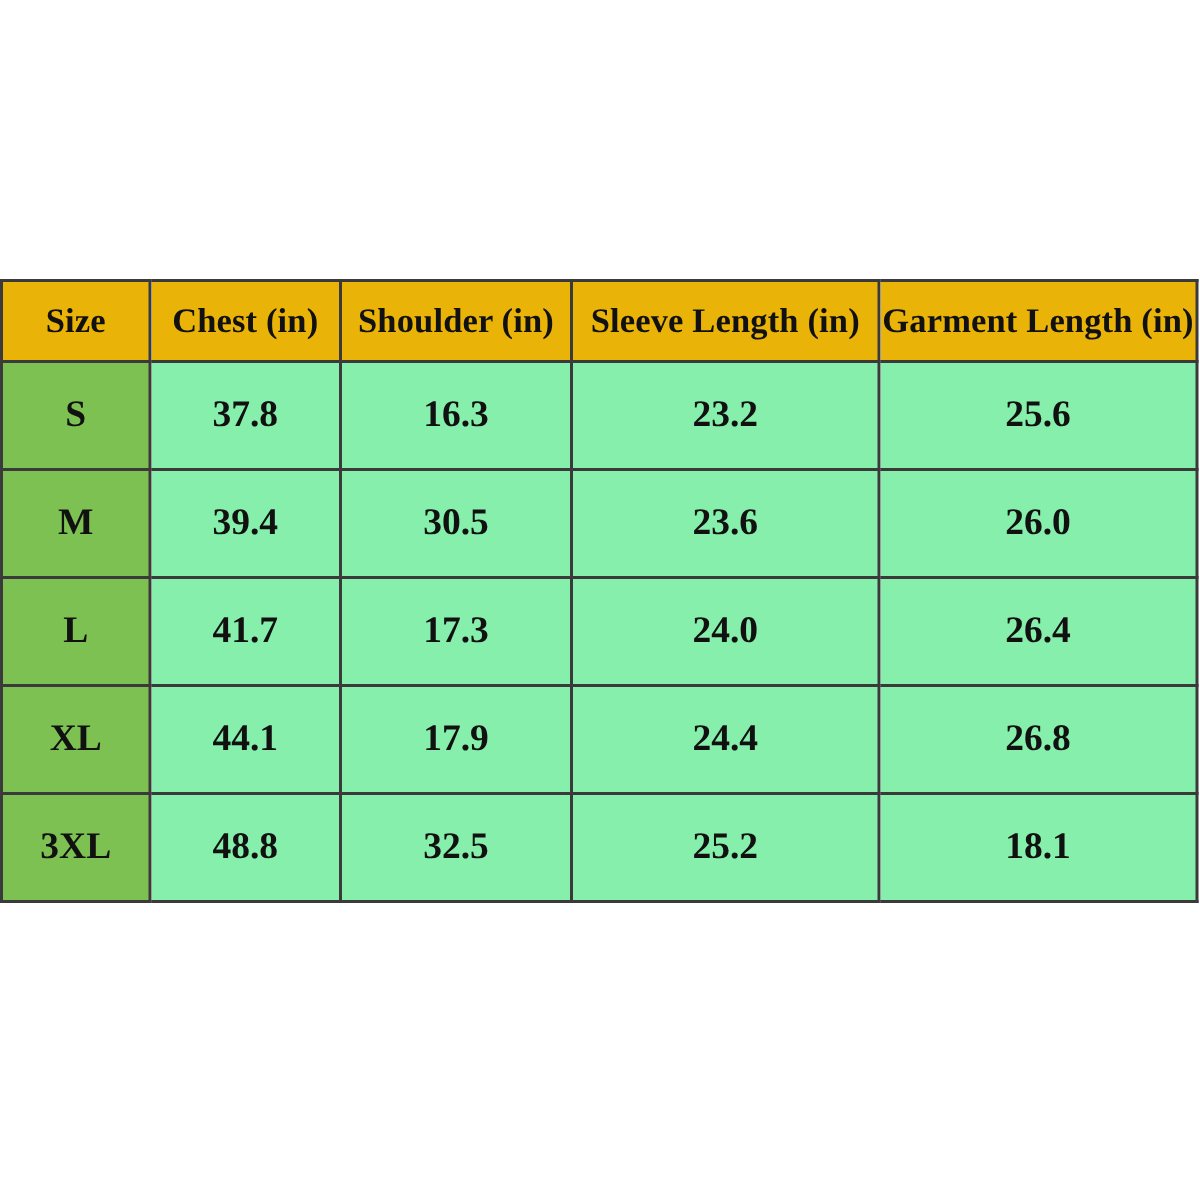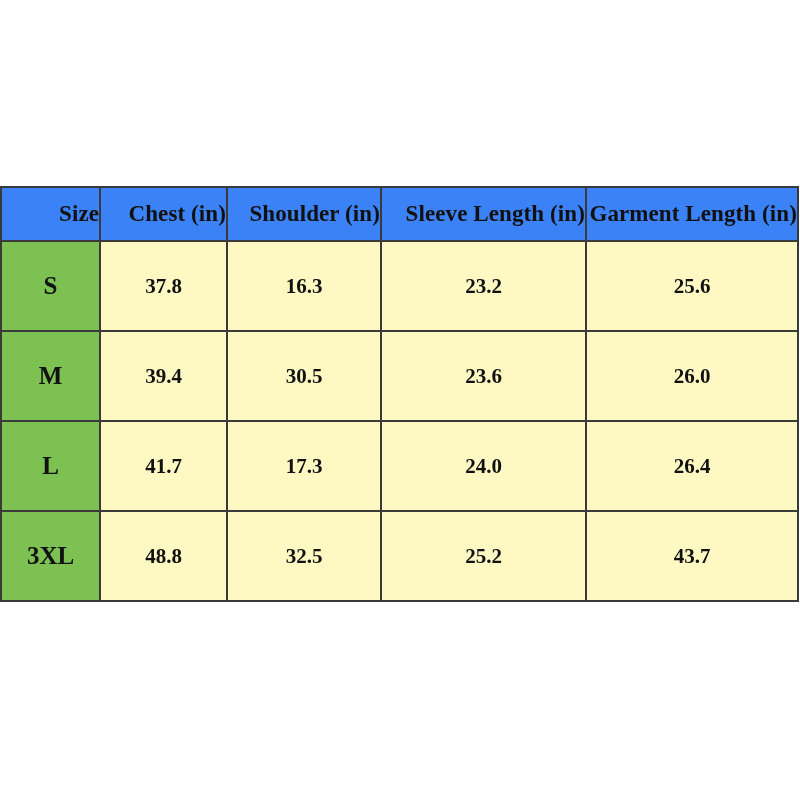--- a/index.html
+++ b/index.html
@@ -42,31 +42,30 @@
     text-align: center;
     vertical-align: middle;
     font-weight: bold;
     color: #111111;
     padding: 0;
     overflow: hidden;
     white-space: nowrap;
   }
 
   table.size-chart thead th {
-    background: #3b82f6;
+    background: #eab308;
     height: 52px;
     font-size: 23px;
     letter-spacing: 0.1px;
-    text-align: right;
   }
 
   table.size-chart tbody td {
-    background: #fef9c3;
+    background: #86efac;
     height: 60.5px;
-    font-size: 21px;
+    font-size: 25px;
   }
 
   table.size-chart tbody td.size-cell {
     background: #7cc152;
     font-size: 25px;
   }
 
   
   #watermark-artifact {
     position: absolute;
@@ -123,21 +122,28 @@
         <td>26.0</td>
       </tr>
       <tr>
         <td class="size-cell">L</td>
         <td>41.7</td>
         <td>17.3</td>
         <td>24.0</td>
         <td>26.4</td>
       </tr>
       <tr>
+        <td class="size-cell">XL</td>
+        <td>44.1</td>
+        <td>17.9</td>
+        <td>24.4</td>
+        <td>26.8</td>
+      </tr>
+      <tr>
         <td class="size-cell">3XL</td>
         <td>48.8</td>
         <td>32.5</td>
         <td>25.2</td>
-        <td>43.7</td>
+        <td>18.1</td>
       </tr>
     </tbody>
   </table>
 </div>
 
 </body></html>

